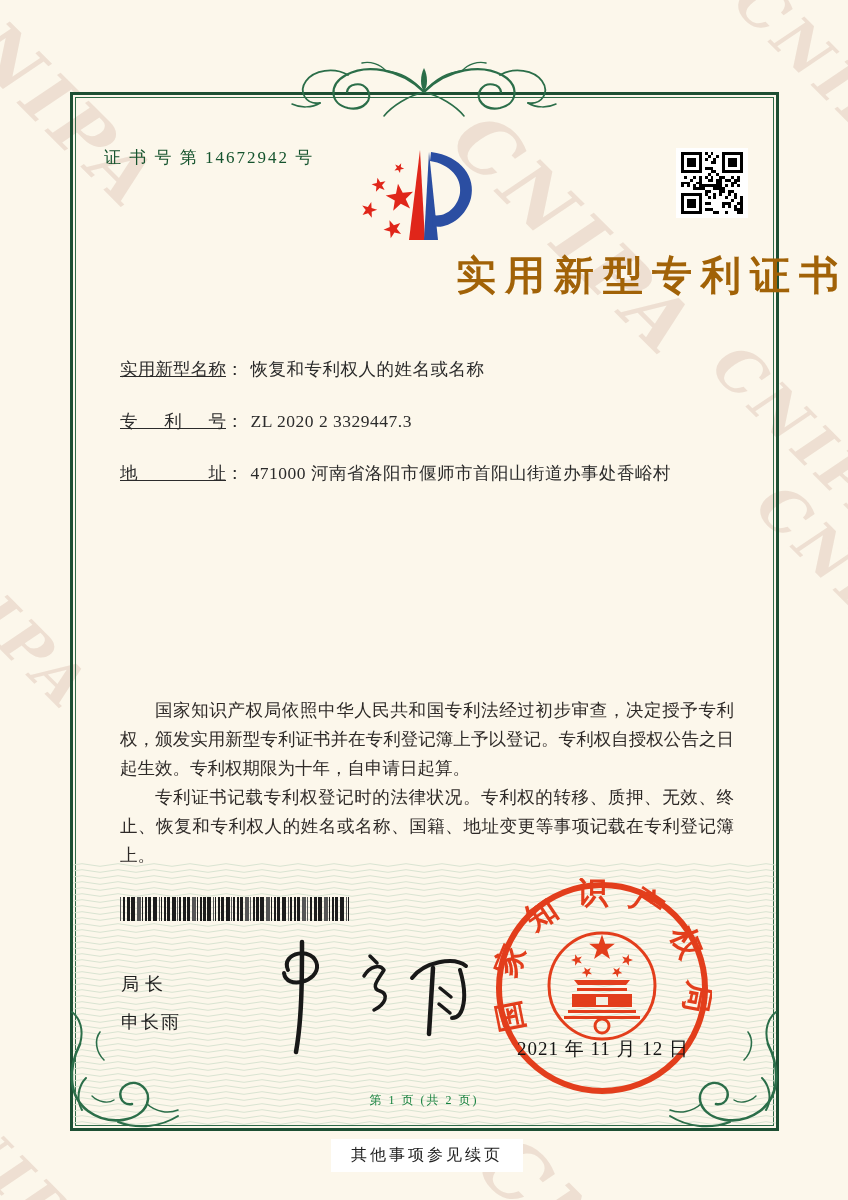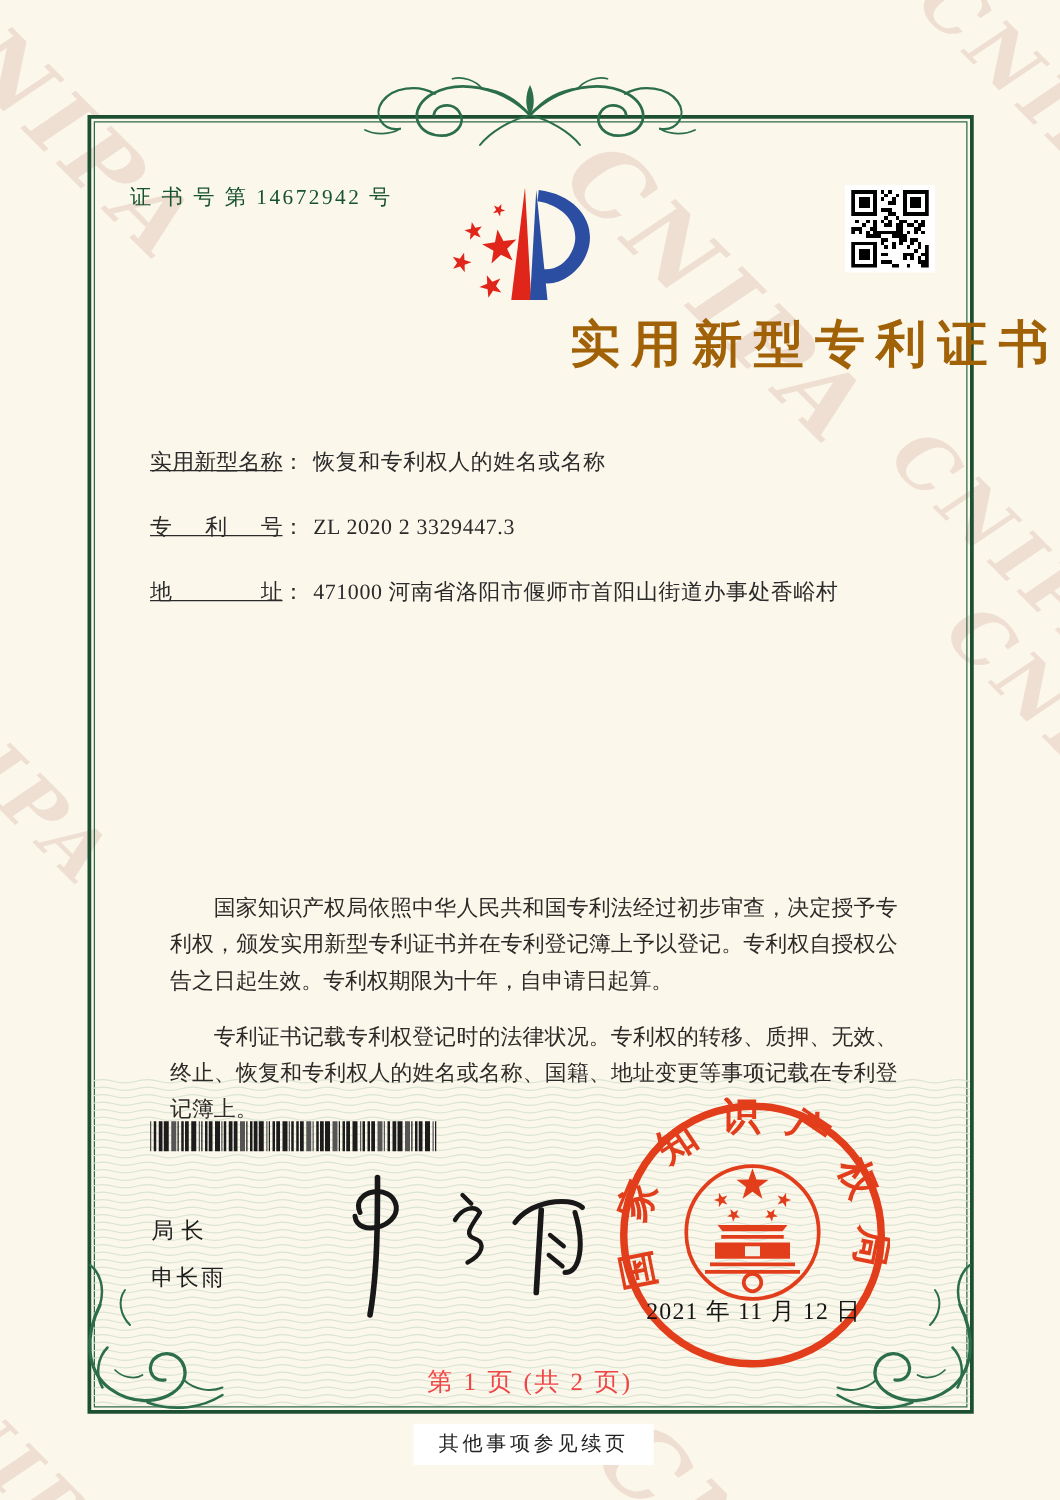--- a/index.html
+++ b/index.html
@@ -51,41 +51,41 @@
     text-align:justify;text-align-last:justify;text-decoration:underline;
   }
   .fcolon{display:inline-block;}
   .fvalue{margin-left:7px;letter-spacing:0.5px;}
   .grant-no{position:absolute;left:257px;top:0;white-space:nowrap;}
   
   .law-text{
     position:absolute;left:120px;top:696px;width:614px;z-index:3;
     font-size:17.5px;line-height:29px;text-align:justify;color:#2e2a28;
   }
-  .law-text p{margin:16px;text-indent:2em;}
+  .law-text p{margin:0;text-indent:2em;}
   
   .barcode{
     position:absolute;left:120px;top:897px;height:24px;z-index:3;
     display:flex;align-items:stretch;
   }
   .barcode i{display:block;height:100%;}
   .sig-label{
     position:absolute;left:121px;z-index:3;
     font-family:"Liberation Sans","DejaVu Sans",sans-serif;
     font-size:18px;letter-spacing:6px;color:#1d1d1d;
   }
   .sig-svg{position:absolute;left:252px;top:938px;z-index:3;}
   .seal{position:absolute;left:492px;top:878px;z-index:4;opacity:0.94;}
   .seal-date{
     position:absolute;left:497px;top:1036px;width:212px;z-index:5;
     text-align:center;font-size:19px;letter-spacing:1px;color:#151515;
   }
   .page-info{
     position:absolute;left:0;right:0;top:1092px;z-index:3;
-    text-align:center;font-size:20px;letter-spacing:2px;color:#ef4444;
+    text-align:center;font-size:12px;letter-spacing:2px;color:#15803d;
   }
   .note-box{
     position:absolute;left:331px;top:1139px;width:192px;z-index:3;
     background:#ffffff;padding:6px 0;text-align:center;
     font-size:16px;letter-spacing:3px;color:#222;
   }
 </style>
 </head>
 <body>
 

